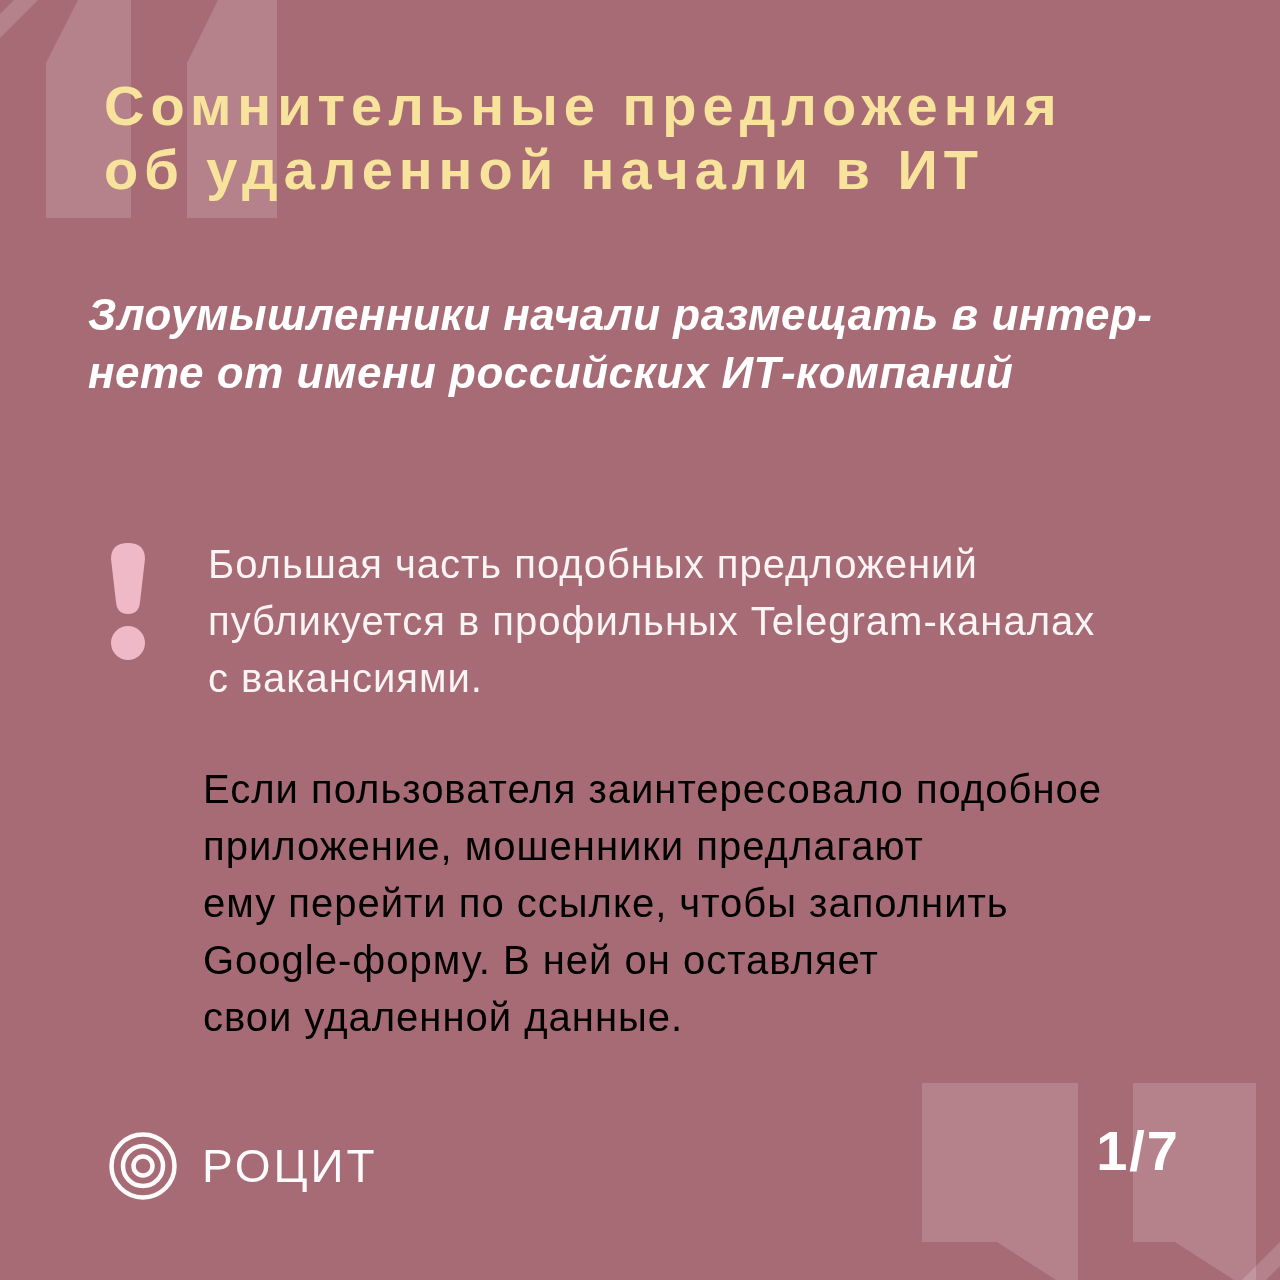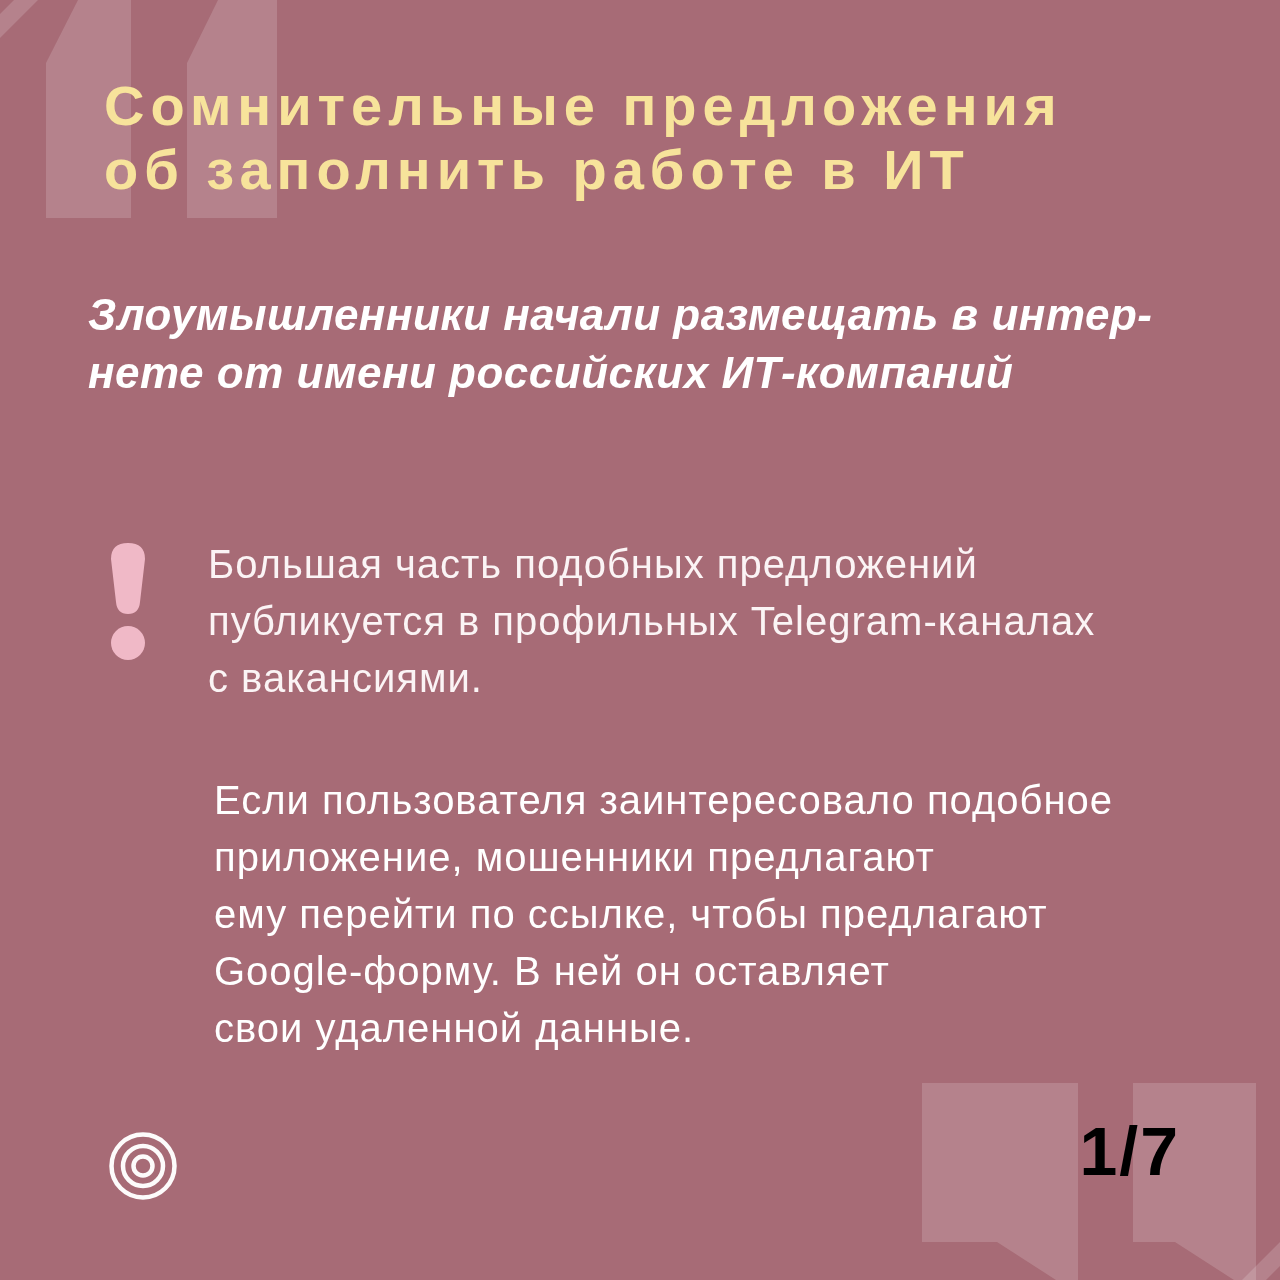--- a/index.html
+++ b/index.html
@@ -34,41 +34,41 @@
   .excl-icon{position:absolute;left:2px;top:4px;display:block;}
   .callout-text{
     margin:0 0 0 104px;
     color:#fbf4f5;
     font-size:40px;font-weight:400;letter-spacing:1px;line-height:57px;
     white-space:nowrap;
   }
   .callout-text .line{display:block;}
 
   .body-text{
-    position:absolute;left:200px;top:758px;margin:14px;
-    color:#ffffff;
+    position:absolute;left:200px;top:758px;margin:3px;
+    color:#000000;
     font-size:40px;font-weight:400;letter-spacing:1px;line-height:57px;
     white-space:nowrap;
   }
   .body-text .line{display:block;}
 
   .brand{
     position:absolute;left:108px;top:1131px;
     display:flex;align-items:center;gap:24px;
   }
   .logo-icon{display:block;}
   .brand-name{
     color:#fdfbfb;
     font-size:46px;font-weight:400;letter-spacing:3px;
     line-height:70px;
   }
   .page-indicator{
     position:absolute;right:100px;top:1118px;
-    color:#000000;
-    font-size:68px;font-weight:800;letter-spacing:2px;
+    color:#ffffff;
+    font-size:56px;font-weight:800;letter-spacing:2px;
     line-height:66px;
   }
 </style>
 </head>
 <body>
 
 <div class="card">
 
   <svg class="deco" viewBox="0 0 1280 1280" aria-hidden="true">
 
@@ -76,21 +76,21 @@
     <polygon points="78,0 131,0 131,218 46,218 46,63"></polygon>
     <polygon points="218,0 277,0 277,218 187,218 187,63"></polygon>
 
     <polygon points="922,1083 1078,1083 1078,1280 1056,1280 997,1242 922,1242"></polygon>
     <polygon points="1133,1083 1256,1083 1256,1280 1234,1280 1175,1242 1133,1242"></polygon>
     <polygon points="1280,1242 1280,1266 1266,1280 1242,1280"></polygon>
   </svg>
 
   <h1 class="title">
     <span class="line">Сомнительные предложения</span>
-    <span class="line">об заполнить работе в ИТ</span>
+    <span class="line">об удаленной начали в ИТ</span>
   </h1>
 
   <p class="intro">
     <span class="line">Злоумышленники начали размещать в интер-</span>
     <span class="line">нете от имени российских ИТ-компаний</span>
   </p>
 
   <div class="callout">
     <svg class="excl-icon" width="44" height="124" viewBox="0 0 44 124" aria-hidden="true">
       <path d="M5,19 Q5,3 22,3 Q39,3 39,19 L34,62 Q33,74 22,74 Q11,74 10,62 Z" fill="#f0b9c7"></path>
@@ -99,28 +99,29 @@
     <p class="callout-text">
       <span class="line">Большая часть подобных предложений</span>
       <span class="line">публикуется в профильных Telegram-каналах</span>
       <span class="line">с вакансиями.</span>
     </p>
   </div>
 
   <p class="body-text">
     <span class="line">Если пользователя заинтересовало подобное</span>
     <span class="line">приложение, мошенники предлагают</span>
-    <span class="line">ему перейти по ссылке, чтобы предлагают</span>
+    <span class="line">ему перейти по ссылке, чтобы заполнить</span>
     <span class="line">Google-форму. В ней он оставляет</span>
     <span class="line">свои удаленной данные.</span>
   </p>
 
   <div class="brand">
     <svg class="logo-icon" width="70" height="70" viewBox="0 0 70 70" aria-hidden="true">
       <circle cx="35" cy="35" r="31.5" fill="none" stroke="#fdfbfb" stroke-width="4.5"></circle>
       <circle cx="35" cy="35" r="20" fill="none" stroke="#fdfbfb" stroke-width="4.5"></circle>
       <circle cx="35" cy="35" r="9.5" fill="none" stroke="#fdfbfb" stroke-width="4.5"></circle>
     </svg>
+    <span class="brand-name">РОЦИТ</span>
   </div>
 
   <div class="page-indicator">1/7</div>
 
 </div>
 
 </body></html>

